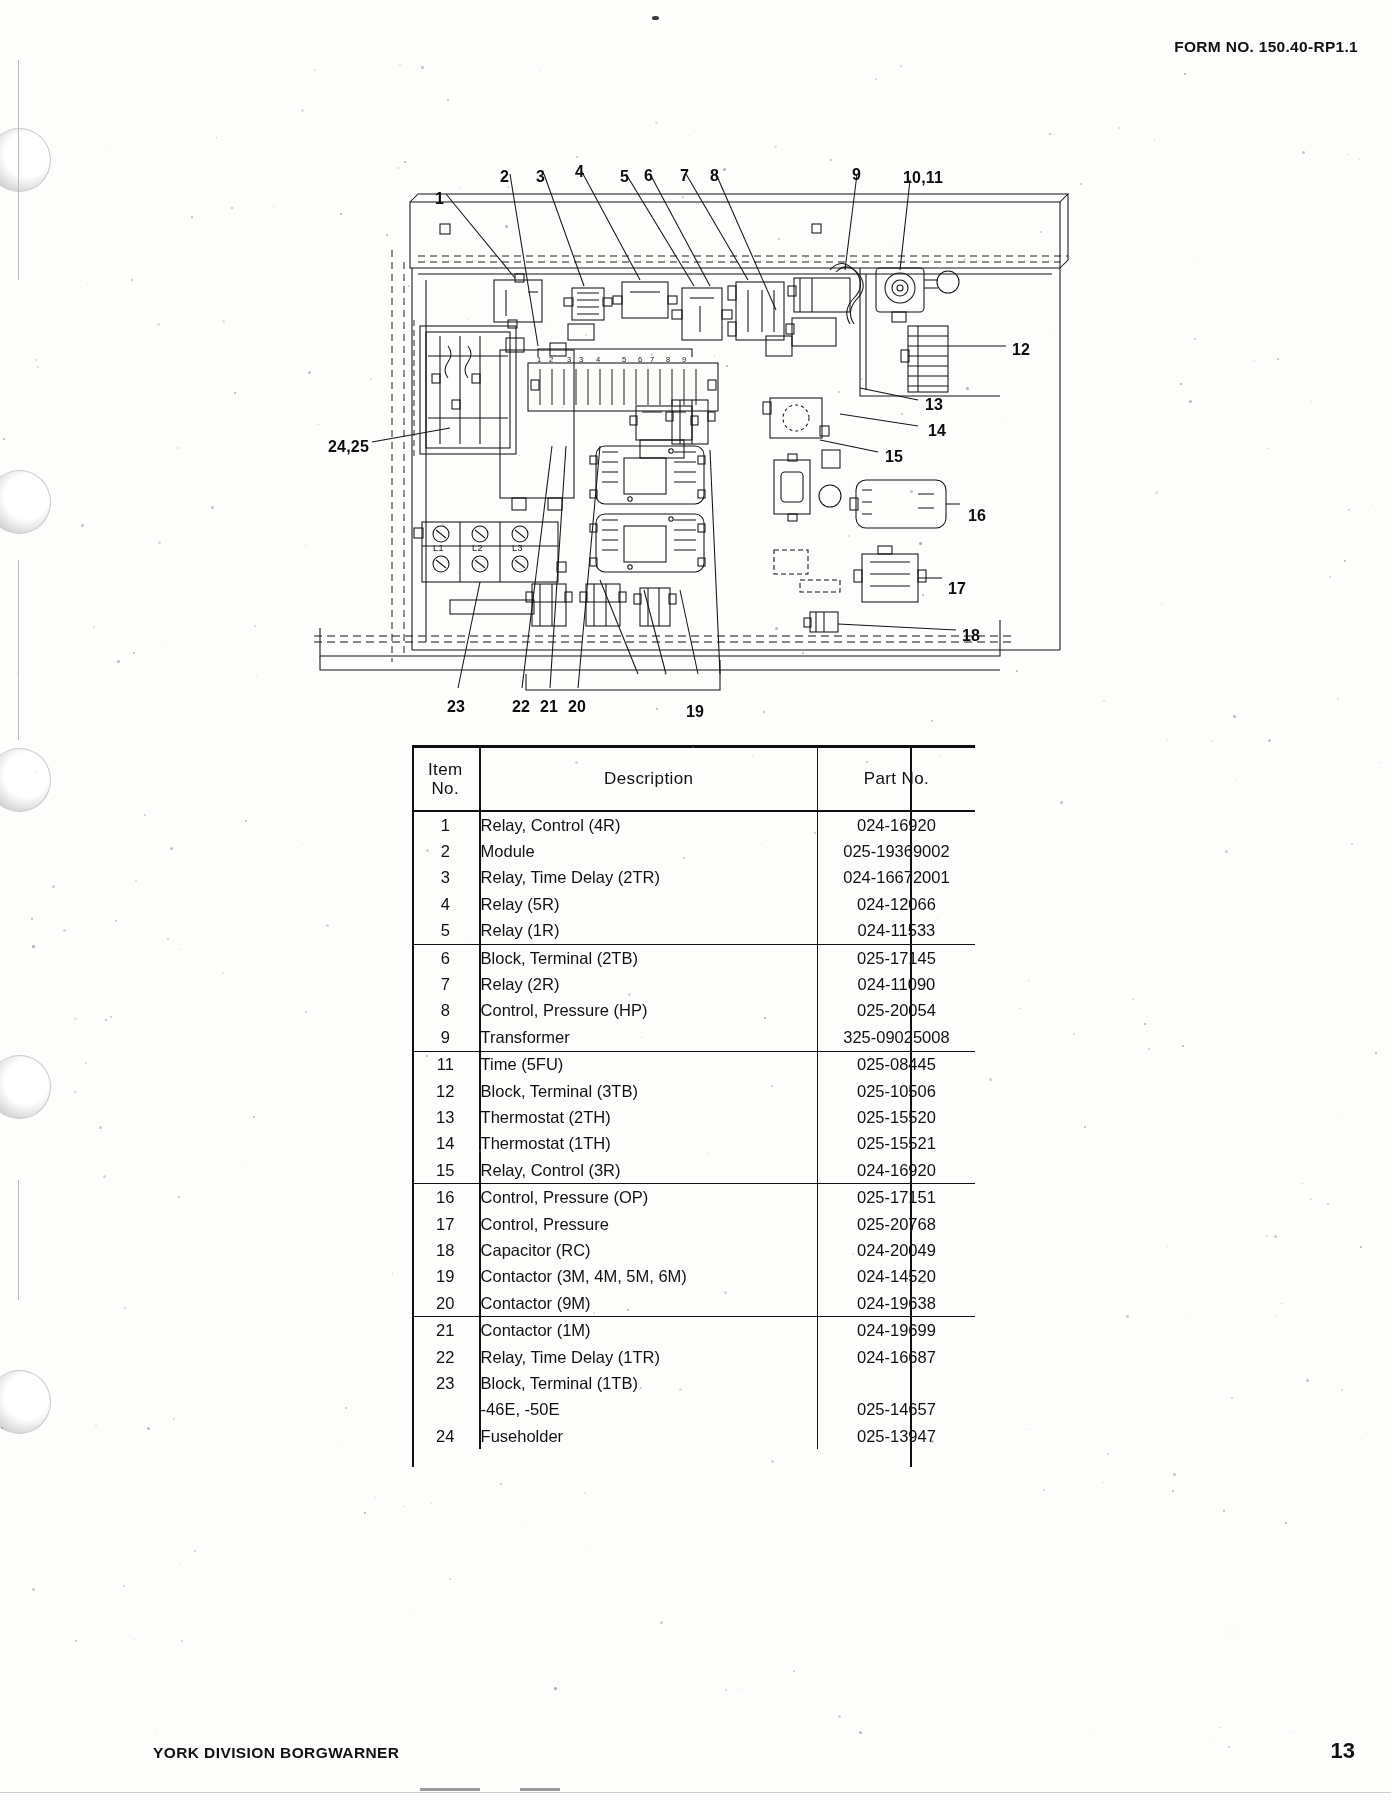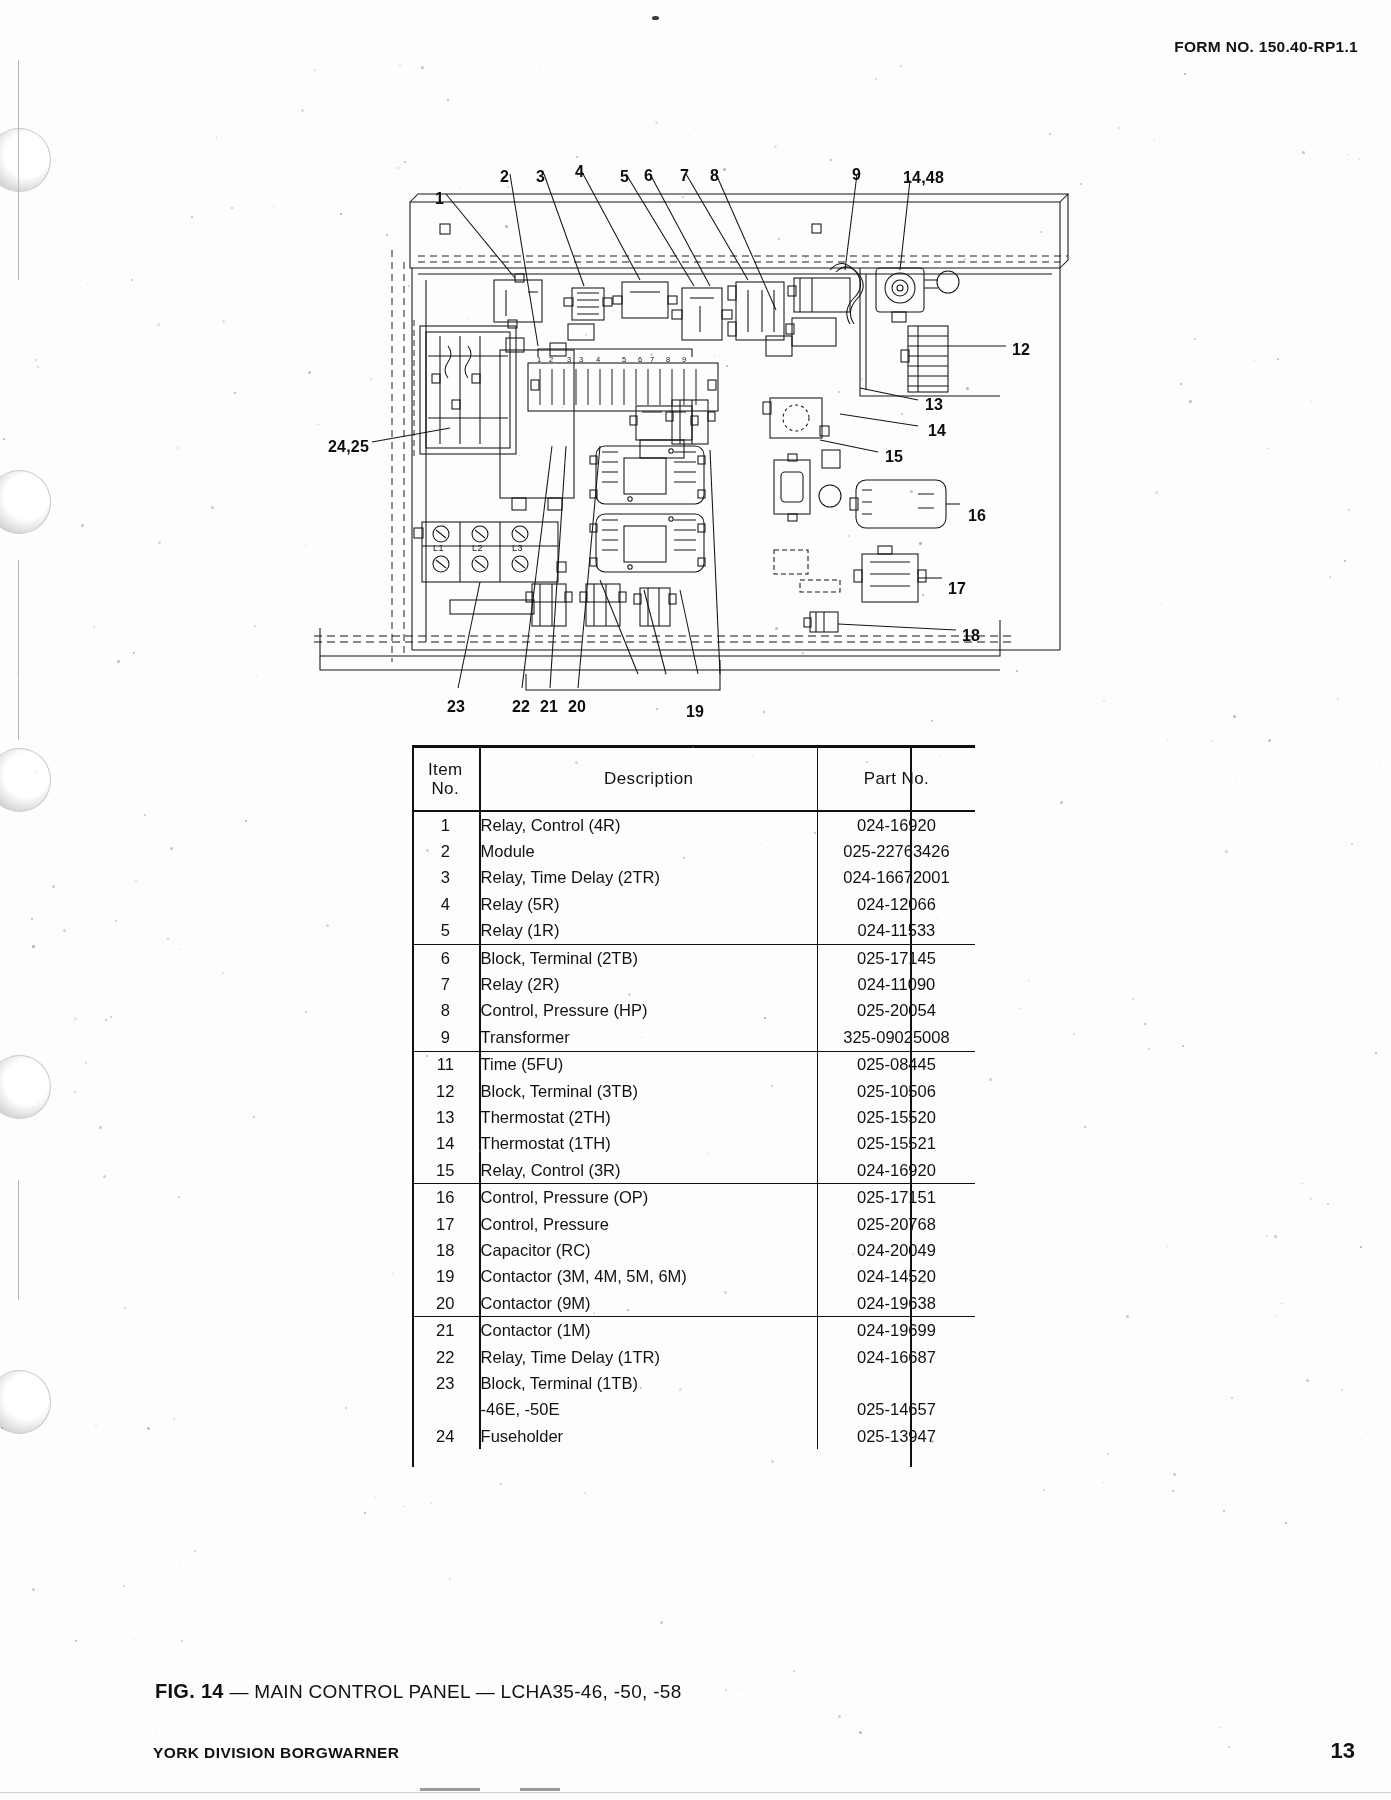--- a/index.html
+++ b/index.html
@@ -541,21 +541,21 @@
 
     <div class="callout" style="left:135px;top:40px;">1</div>
     <div class="callout" style="left:200px;top:18px;">2</div>
     <div class="callout" style="left:236px;top:18px;">3</div>
     <div class="callout" style="left:275px;top:13px;">4</div>
     <div class="callout" style="left:320px;top:18px;">5</div>
     <div class="callout" style="left:344px;top:17px;">6</div>
     <div class="callout" style="left:380px;top:17px;">7</div>
     <div class="callout" style="left:410px;top:17px;">8</div>
     <div class="callout" style="left:552px;top:16px;">9</div>
-    <div class="callout" style="left:603px;top:19px;">14,48</div>
+    <div class="callout" style="left:603px;top:19px;">10,11</div>
 
     <div class="callout" style="left:712px;top:191px;">12</div>
     <div class="callout" style="left:625px;top:246px;">13</div>
     <div class="callout" style="left:628px;top:272px;">14</div>
     <div class="callout" style="left:585px;top:298px;">15</div>
     <div class="callout" style="left:668px;top:357px;">16</div>
     <div class="callout" style="left:648px;top:430px;">17</div>
     <div class="callout" style="left:662px;top:477px;">18</div>
 
     <div class="callout" style="left:28px;top:288px;">24,25</div>
@@ -590,21 +590,21 @@
     </thead>
     <tbody id="parts-tbody">
         <tr class="row ">
           <td class="c-item">1</td>
           <td class="c-desc">Relay, Control (4R)</td>
           <td class="c-part">024-16920</td>
         </tr>
         <tr class="row">
           <td class="c-item">2</td>
           <td class="c-desc">Module</td>
-          <td class="c-part">025-22763426</td>
+          <td class="c-part">025-19369002</td>
         </tr>
         <tr class="row">
           <td class="c-item">3</td>
           <td class="c-desc">Relay, Time Delay (2TR)</td>
           <td class="c-part">024-16672001</td>
         </tr>
         <tr class="row">
           <td class="c-item">4</td>
           <td class="c-desc">Relay (5R)</td>
           <td class="c-part">024-12066</td>
@@ -705,24 +705,20 @@
           <td class="c-part">025-14657</td>
         </tr>
         <tr class="row">
           <td class="c-item">24</td>
           <td class="c-desc">Fuseholder</td>
           <td class="c-part">025-13947</td>
         </tr>
       </tbody>
   </table>
 
-  <div id="caption">
-    <span class="fig">FIG. 14</span>
-    <span>—  MAIN CONTROL PANEL — LCHA35-46, -50, -58</span>
-  </div>
 
   <div id="footer-left">YORK DIVISION BORGWARNER</div>
   <div id="page-number">13</div>
   <div id="bottom-rule"></div>
   <div class="dash-mark" style="left:420px;width:60px;"></div>
   <div class="dash-mark" style="left:520px;width:40px;"></div>
 
 <div class="speck" style="width: 2px; height: 2px; left: 830px; top: 159px; opacity: 0.58;"></div>
     <div class="speck" style="width: 3px; height: 3px; left: 211px; top: 506px; opacity: 0.43;"></div>
     <div class="speck" style="width: 2px; height: 2px; left: 31px; top: 918px; opacity: 0.53;"></div>

